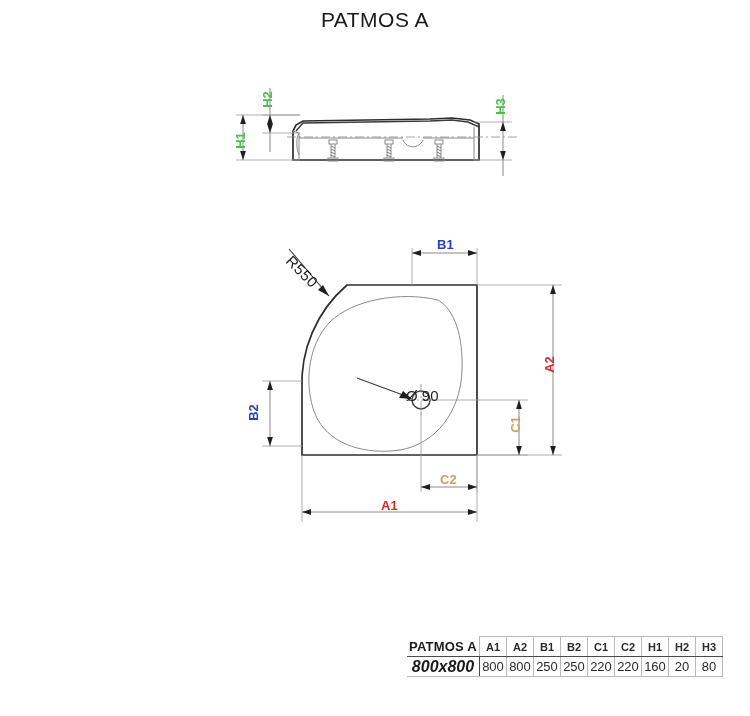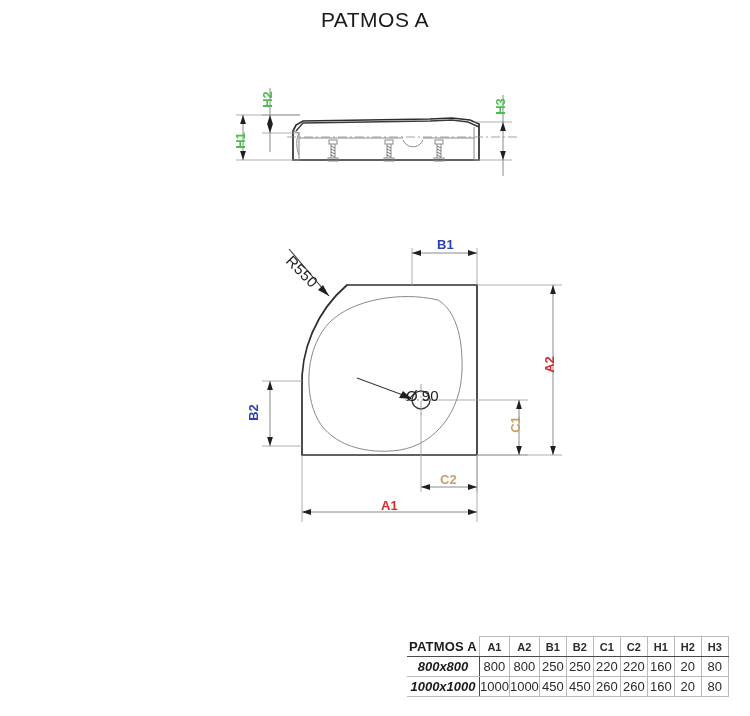--- a/index.html
+++ b/index.html
@@ -120,21 +120,21 @@
     letter-spacing: 0.2px;
   }
   .spec-table th.colhead {
     font-size: 11px;
     font-weight: 700;
     width: 26px;
   }
   .spec-table td.rowhead {
     border-left: none;
     border-right: 1px solid #4a4a4a;
-    font-size: 13px;
+    font-size: 16px;
     font-weight: 700;
     font-style: italic;
     color: #1a1a1a;
     text-align: center;
     width: 72px;
   }
   .spec-table tr.header-row th,
   .spec-table tr.header-row td { border-bottom: 1px solid #4a4a4a; }
   .spec-table td.val { font-size: 13px; }
   .h-red   { color: #d32b2b; }
@@ -296,28 +296,16 @@
         <td class="val">800</td>
         <td class="val">800</td>
         <td class="val">250</td>
         <td class="val">250</td>
         <td class="val">220</td>
         <td class="val">220</td>
         <td class="val">160</td>
         <td class="val">20</td>
         <td class="val">80</td>
       </tr>
-      <tr>
-        <td class="rowhead">1000x1000</td>
-        <td class="val">1000</td>
-        <td class="val">1000</td>
-        <td class="val">450</td>
-        <td class="val">450</td>
-        <td class="val">260</td>
-        <td class="val">260</td>
-        <td class="val">160</td>
-        <td class="val">20</td>
-        <td class="val">80</td>
-      </tr>
     </tbody>
   </table>
 
 </div>
 
 </body></html>

